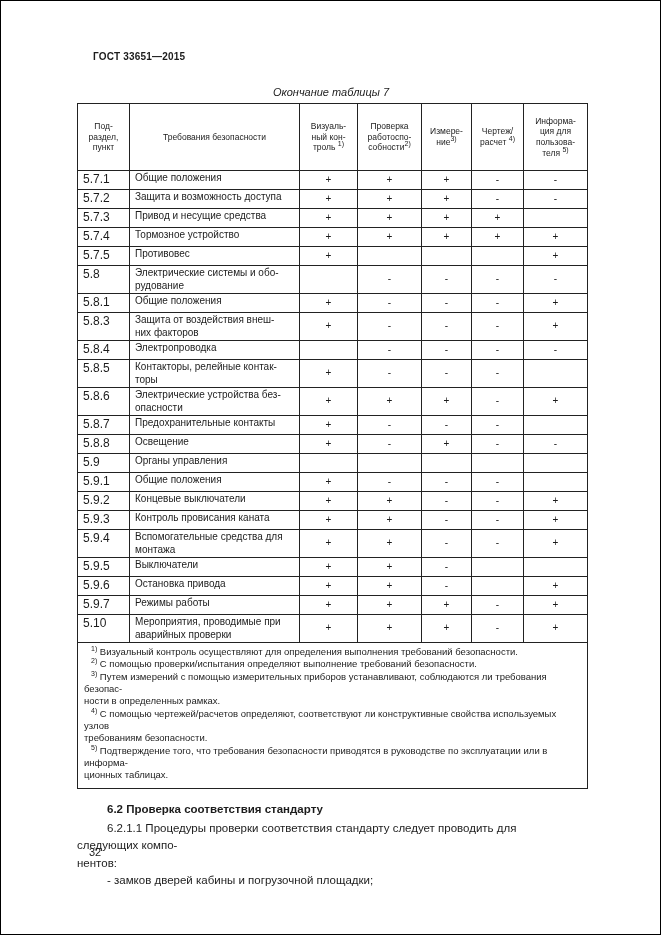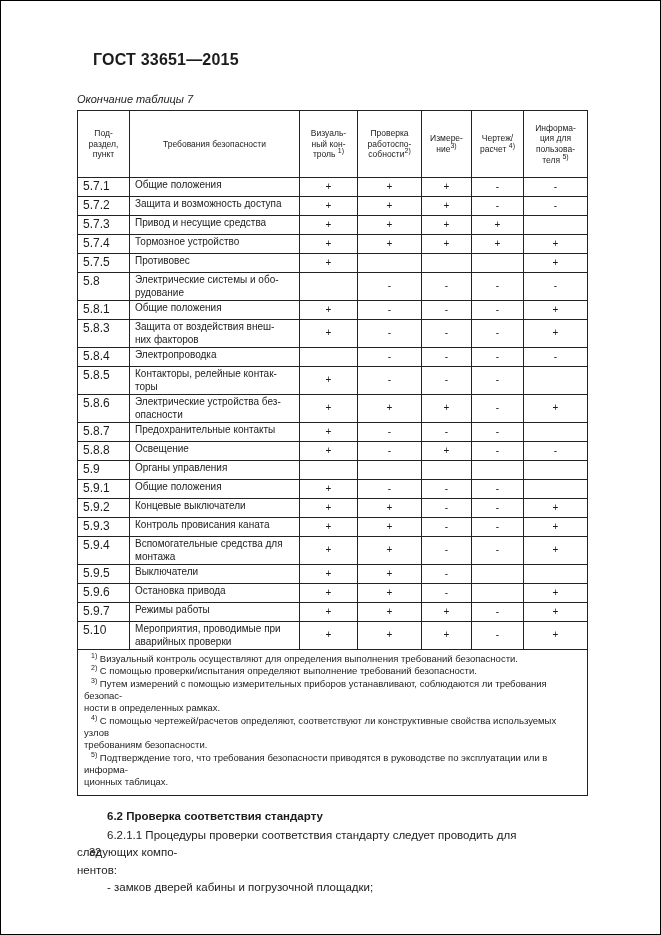--- a/index.html
+++ b/index.html
@@ -6,22 +6,22 @@
   .page{
     position:relative;
     width:659px;height:933px;
     border:1px solid #000;
     background:#fff;
     font-family:"Liberation Sans","DejaVu Sans",sans-serif;
     color:#1c1c1c;
     overflow:hidden;
   }
   .content{padding:50px 75px 0 76px;}
-  .gost-header{font-size:16px;font-weight:bold;letter-spacing:.2px;padding-left:16px;}
-  .table-caption{font-size:11px;font-style:italic;margin-top:24px;margin-bottom:5px;}
+  .gost-header{font-size:10px;font-weight:bold;letter-spacing:.2px;padding-left:16px;}
+  .table-caption{font-size:11px;font-style:italic;margin-top:24px;margin-bottom:5px;text-align:center;}
   table.req-table{
     width:510px;
     border-collapse:collapse;
     table-layout:fixed;
     font-size:10px;
   }
   .req-table th,.req-table td{
     border:1px solid #222;
     vertical-align:middle;
     line-height:1.25;

